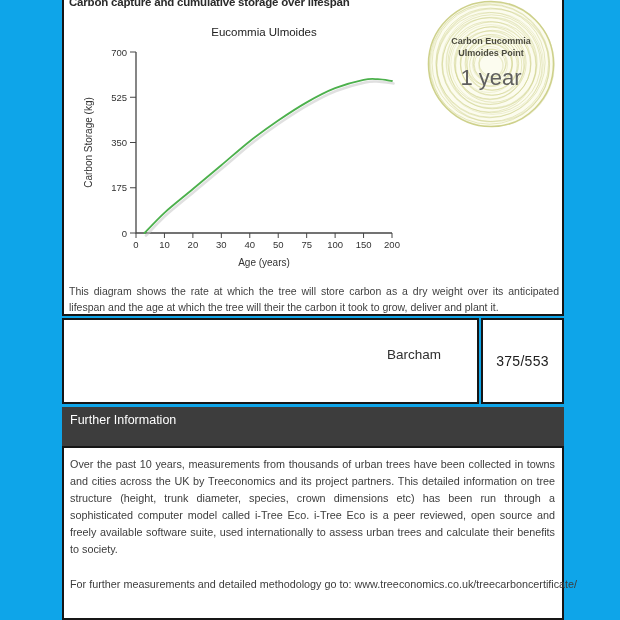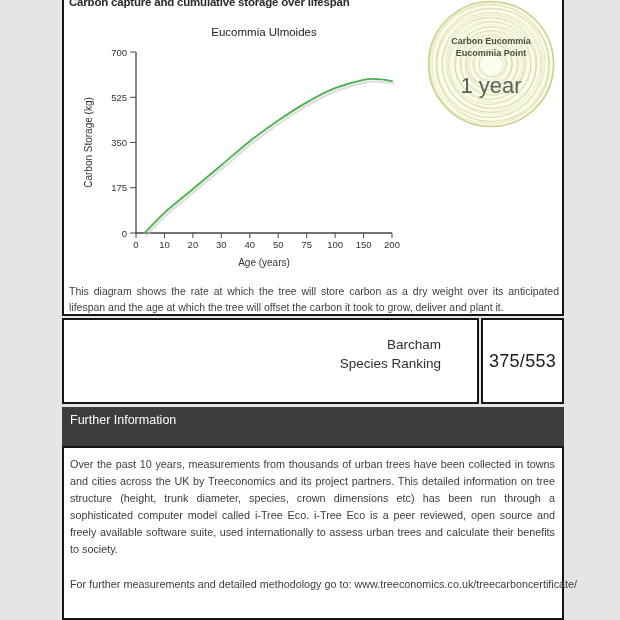--- a/index.html
+++ b/index.html
@@ -1,47 +1,47 @@
 <!DOCTYPE html>
 <html><head>
 <meta charset="utf-8">
 <style>
   html,body{margin:0;padding:0;background:#fff;}
   .page{
-    position:relative;width:620px;height:620px;background:#e5e5e5;overflow:hidden;
+    position:relative;width:620px;height:620px;background:#0ea5e9;overflow:hidden;
     font-family:"Liberation Sans","DejaVu Sans",sans-serif;color:#333;
   }
   .box{position:absolute;background:#fff;border:2px solid #161616;box-sizing:border-box;}
   
   #chart-box{left:62px;top:-18px;width:502px;height:334px;}
   #section-title{
     position:absolute;left:5px;top:12px;font-size:11.5px;font-weight:bold;
     letter-spacing:-0.2px;color:#2a2a2a;white-space:nowrap;
   }
   #chart-svg{position:absolute;left:0;top:16px;width:498px;height:300px;}
   #badge-text{
     position:absolute;left:360px;top:46px;width:134px;text-align:center;
     padding-top:6px;color:#4c4c40;
   }
   .badge-line{font-size:9px;font-weight:bold;line-height:11.5px;}
-  #badge-value{font-size:22px;line-height:26px;margin-top:14px;color:#5f5f5f;font-weight:normal;}
+  #badge-value{font-size:22px;line-height:26px;margin-top:6px;color:#5f5f5f;font-weight:normal;}
   #chart-description{
     position:absolute;left:5px;top:300px;width:490px;font-size:10.5px;line-height:15.5px;
     color:#3f3f3f;text-align:justify;
   }
   
   #ranking-label-box{left:62px;top:318px;width:417px;height:86px;
     display:flex;align-items:center;justify-content:flex-end;}
   #ranking-label{
     text-align:right;padding-right:36px;font-size:13.5px;line-height:19px;color:#2f2f2f;
     margin-bottom:14px;
   }
   #ranking-value-box{left:481px;top:318px;width:83px;height:86px;
     display:flex;align-items:center;justify-content:center;}
-  #ranking-value{font-size:18px;color:#1c1c1c;letter-spacing:0.3px;}
+  #ranking-value{font-size:14px;color:#1c1c1c;letter-spacing:0.3px;}
   
   #fi-header{
     position:absolute;left:62px;top:407px;width:502px;height:39px;box-sizing:border-box;
     background:#3d3d3d;color:#ffffff;font-size:12.5px;padding:6px 4px 0 8px;
   }
   #fi-body{left:62px;top:446px;width:502px;height:174px;padding:8px 7px 0 6px;}
   #info-paragraph{
     font-size:10.8px;line-height:17px;color:#3d3d3d;text-align:justify;
   }
   #methodology-line{
@@ -126,31 +126,30 @@
           <text x="200" y="266" text-anchor="middle" font-size="10px">Age (years)</text>
           <text transform="translate(28,142.5) rotate(-90)" text-anchor="middle" font-size="10px">Carbon Storage (kg)</text>
           <text x="200" y="36" text-anchor="middle" font-size="11.5px" fill="#222">Eucommia Ulmoides</text>
         </g>
         <path d="M80.5,233.0C83.9,229.6 92.4,220.2 100.4,212.8C108.5,205.5 119.4,197.0 128.9,189.0C138.4,181.1 147.9,173.2 157.3,165.3C166.8,157.3 176.3,148.7 185.8,141.2C195.3,133.8 204.7,127.0 214.2,120.5C223.7,114.1 233.2,107.8 242.7,102.4C252.1,97.0 261.6,91.9 271.1,88.2C280.6,84.5 292.4,81.4 299.6,79.9C306.7,78.4 309.0,79.0 313.8,79.2C318.5,79.3 325.6,80.7 328.0,81.0" fill="none" stroke="#c6c6c6" stroke-width="2.6" opacity="0.55" transform="translate(1.5,2.5)" stroke-linecap="round"></path>
         <path d="M80.5,233.0C83.9,229.6 92.4,220.2 100.4,212.8C108.5,205.5 119.4,197.0 128.9,189.0C138.4,181.1 147.9,173.2 157.3,165.3C166.8,157.3 176.3,148.7 185.8,141.2C195.3,133.8 204.7,127.0 214.2,120.5C223.7,114.1 233.2,107.8 242.7,102.4C252.1,97.0 261.6,91.9 271.1,88.2C280.6,84.5 292.4,81.4 299.6,79.9C306.7,78.4 309.0,79.0 313.8,79.2C318.5,79.3 325.6,80.7 328.0,81.0" fill="none" stroke="#4cb04c" stroke-width="1.8" stroke-linecap="round"></path>
       </svg>
 
     <div id="badge-text">
       <div class="badge-line">Carbon Eucommia</div>
-      <div class="badge-line">Eucommia Point</div>
+      <div class="badge-line">Ulmoides Point</div>
       <div id="badge-value">1 year</div>
     </div>
 
-    <div id="chart-description">This diagram shows the rate at which the tree will store carbon as a dry weight over its anticipated lifespan and the age at which the tree will offset the carbon it took to grow, deliver and plant it.</div>
+    <div id="chart-description">This diagram shows the rate at which the tree will store carbon as a dry weight over its anticipated lifespan and the age at which the tree will their the carbon it took to grow, deliver and plant it.</div>
   </div>
 
   <div class="box" id="ranking-label-box">
     <div id="ranking-label">
       <div>Barcham</div>
-      <div>Species Ranking</div>
     </div>
   </div>
 
   <div class="box" id="ranking-value-box">
     <div id="ranking-value">375/553</div>
   </div>
 
   <div id="fi-header">
     <span>Further Information</span>
   </div>

